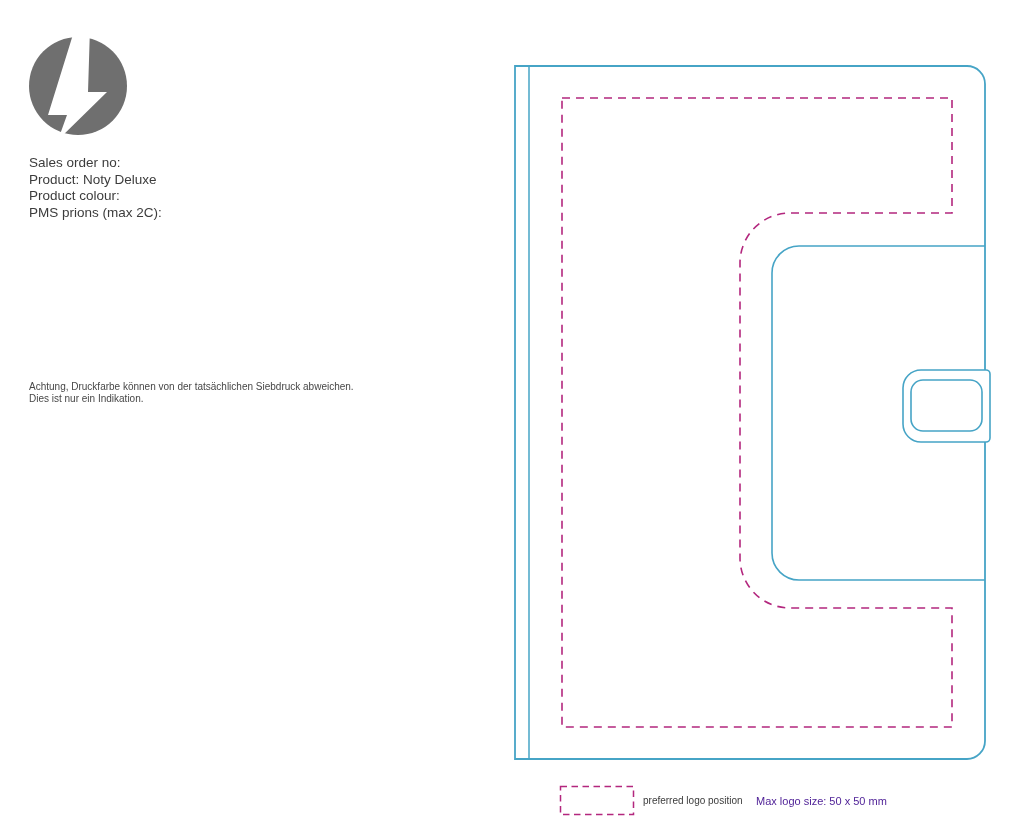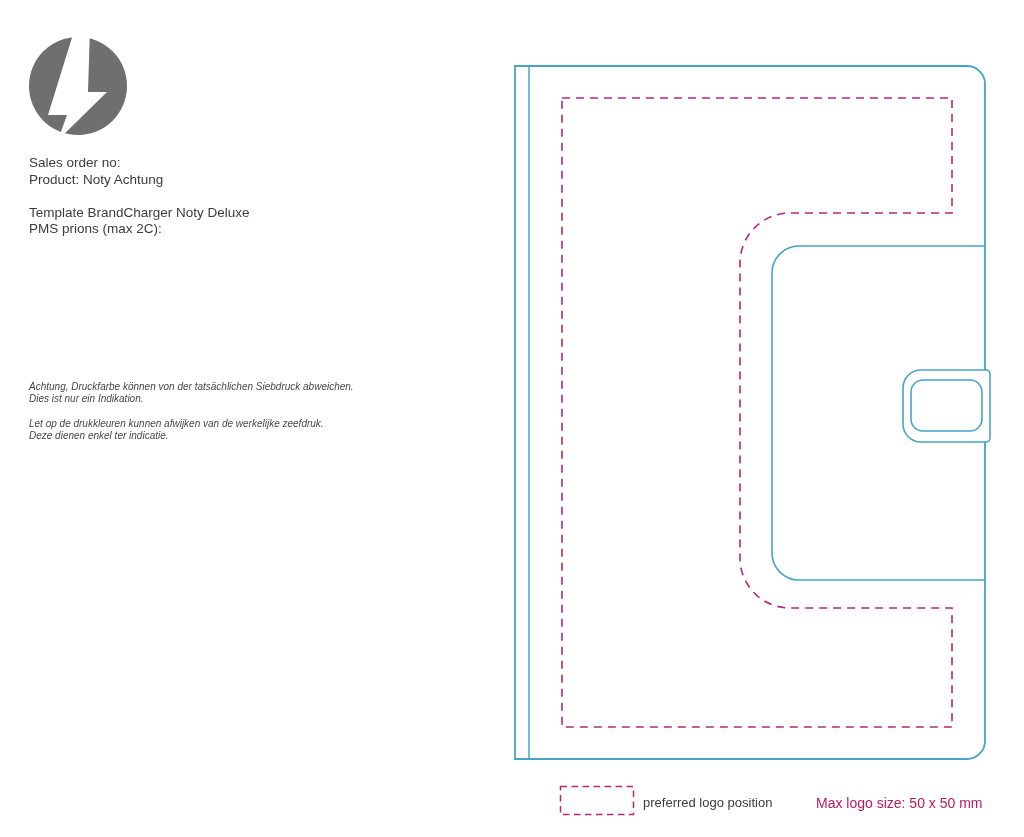--- a/index.html
+++ b/index.html
@@ -30,21 +30,20 @@
   }
   .order-line.gap { margin-top: 16.6px; }
   .disclaimer {
     position: absolute;
     left: 29px;
     top: 381px;
     width: 400px;
     font-size: 10px;
     line-height: 12.3px;
     color: #474747;
-    font-style: italic;
   }
   .disclaimer p {
     margin: 0 0 12.3px 0;
     white-space: pre-line;
   }
   .drawing-svg {
     position: absolute;
     left: 500px;
     top: 50px;
     width: 524px;
@@ -54,55 +53,53 @@
     position: absolute;
     left: 559px;
     top: 785px;
     width: 78px;
     height: 32px;
   }
   .legend-label {
     position: absolute;
     left: 643px;
     top: 795px;
-    font-size: 13px;
+    font-size: 10px;
     color: #3c3c3c;
     white-space: nowrap;
   }
   .legend-size {
     position: absolute;
-    left: 816px;
+    left: 756px;
     top: 795px;
-    font-size: 14px;
-    color: #be185d;
+    font-size: 11px;
+    color: #4c1d95;
     white-space: nowrap;
   }
 </style>
 </head>
 <body>
 
 <div class="page">
 
   <svg class="logo-svg" viewBox="26 24 104 120" aria-hidden="true">
     <circle cx="78" cy="86" r="49" fill="#6F6F6F"></circle>
     <polygon points="75,28 48,115 67,115 58,140 107,92 88,92 90,28" fill="#ffffff"></polygon>
   </svg>
 
   <div class="order-block">
     <div class="order-line">Sales order no:</div>
-    <div class="order-line">Product: Noty Achtung</div>
-    <div class="order-line gap">Template BrandCharger Noty Deluxe</div>
+    <div class="order-line">Product: Noty Deluxe</div>
+    <div class="order-line">Product colour:</div>
     <div class="order-line">PMS prions (max 2C):</div>
   </div>
 
   <div class="disclaimer">
     <p>Achtung, Druckfarbe können von der tatsächlichen Siebdruck abweichen.
 Dies ist nur ein Indikation.</p>
-    <p>Let op de drukkleuren kunnen afwijken van de werkelijke zeefdruk.
-Deze dienen enkel ter indicatie.</p>
   </div>
 
   <svg class="drawing-svg" viewBox="500 50 524 724" aria-hidden="true">
 
     <path d="M 515 66 L 967 66 A 18 18 0 0 1 985 84 L 985 741 A 18 18 0 0 1 967 759 L 515 759 Z" fill="#ffffff" stroke="#46A4C6" stroke-width="1.8"></path>
 
     <line x1="529" y1="66" x2="529" y2="759" stroke="#46A4C6" stroke-width="1.5"></line>
 
     <path d="M 985 246 L 799 246 A 27 27 0 0 0 772 273 L 772 553 A 27 27 0 0 0 799 580 L 985 580" fill="none" stroke="#46A4C6" stroke-width="1.6"></path>
 

